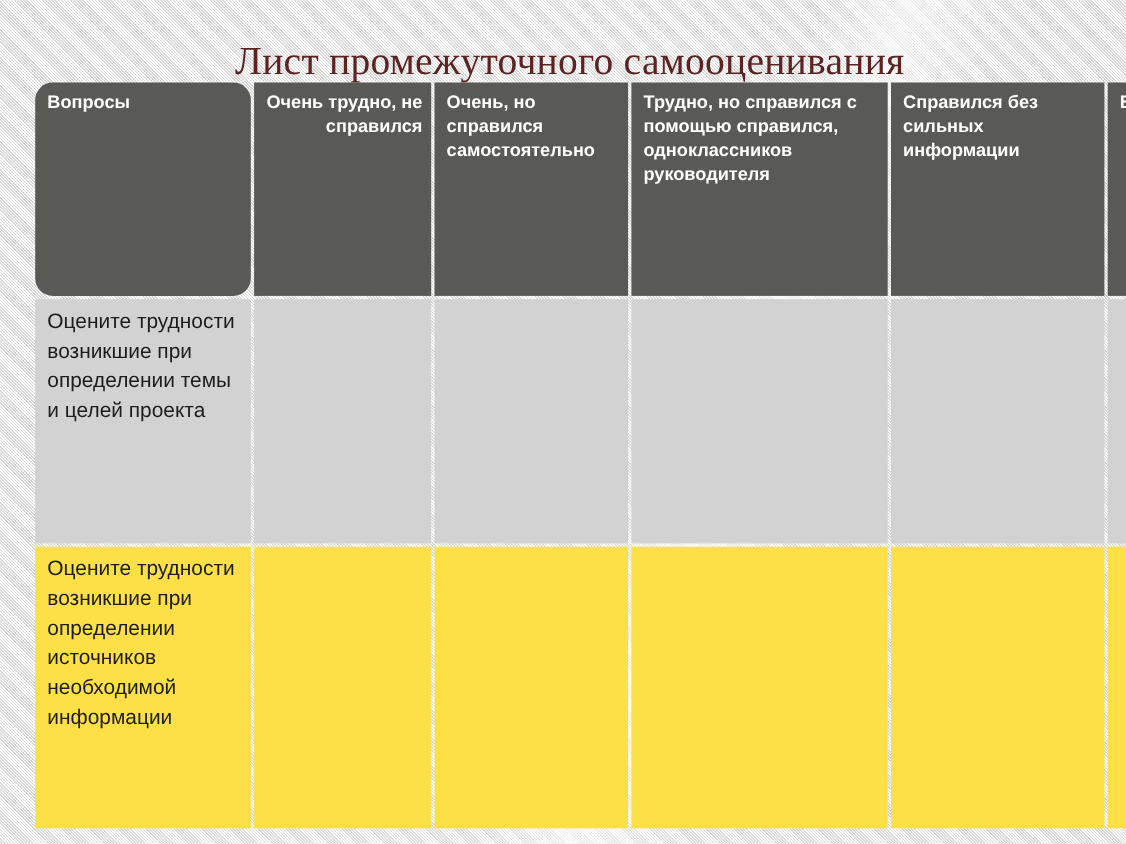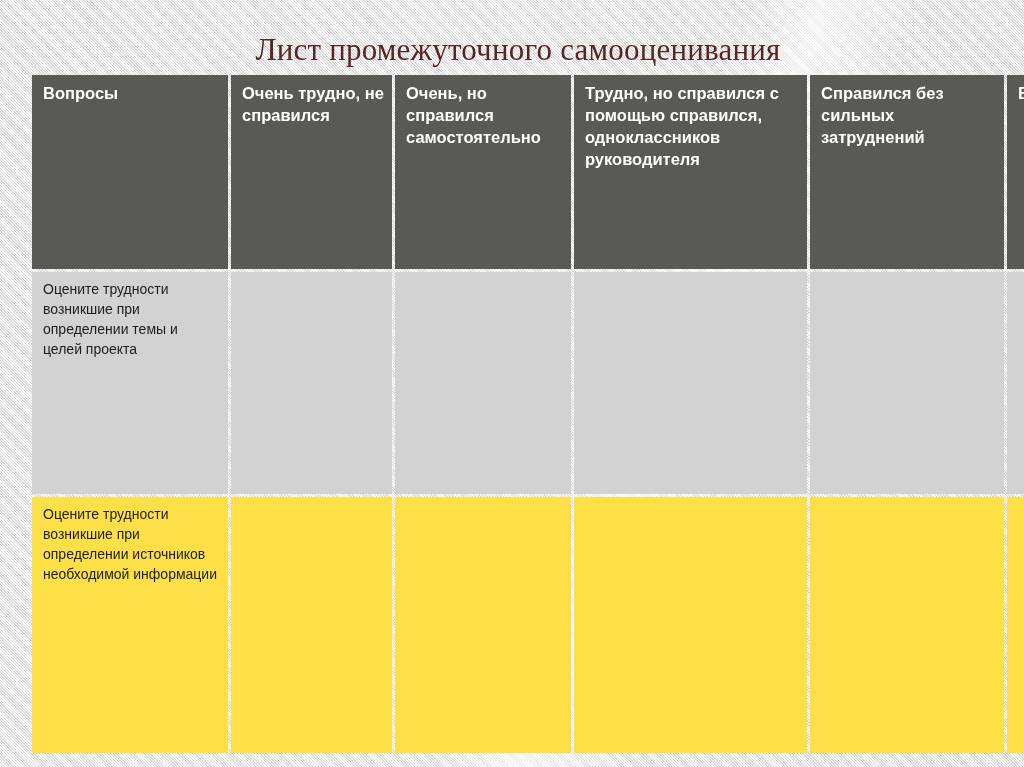--- a/index.html
+++ b/index.html
@@ -59,21 +59,21 @@
     left: 0;
     top: 12px;
     width: 1024px;
     text-align: center;
     z-index: 3;
   }
 
   .slide-title {
     display: inline-block;
     font-family: "Liberation Serif", "DejaVu Serif", serif;
-    font-size: 31px;
+    font-size: 36px;
     font-weight: 400;
     color: #5b2321;
     letter-spacing: 0.2px;
     line-height: 1.1;
     white-space: nowrap;
     margin-left: 12px;
   }
 
   
   .table-wrap {
@@ -104,30 +104,30 @@
   
   thead th {
     background-color: #595955;
     color: #ffffff;
     font-weight: bold;
     font-size: 16.5px;
     line-height: 1.33;
     height: 178px;
   }
 
-  thead th.h-questions { width: 177px; }
-  thead th.h-opt1      { width: 142px; }
+  thead th.h-questions { width: 177px; border-radius: 16px; }
+  thead th.h-opt1      { width: 142px; text-align: right; }
   thead th.h-opt2      { width: 157px; }
   thead th.h-opt3      { width: 214px; }
   thead th.h-opt4      { width: 175px; }
   thead th.h-opt5      { width: 97px;  }
 
   
   tbody td {
-    font-size: 14px;
+    font-size: 19px;
     line-height: 1.42;
     color: #1d1d1d;
     font-weight: 400;
   }
 
   tbody tr.row-shade td { background-color: #d2d2d2; height: 206px; }
   tbody tr.row-light td { background-color: #fde047; height: 240px; }
 
   td.q-cell { color: #1d1d1d; }
 </style>
@@ -141,21 +141,21 @@
 </div>
 
 <div class="table-wrap">
   <table class="sheet">
     <thead>
       <tr>
         <th class="h-questions">Вопросы</th>
         <th class="h-opt1">Очень трудно, не справился</th>
         <th class="h-opt2">Очень, но справился самостоятельно</th>
         <th class="h-opt3">Трудно, но справился с помощью справился, одноклассников руководителя</th>
-        <th class="h-opt4">Справился без сильных затруднений</th>
+        <th class="h-opt4">Справился без сильных информации</th>
         <th class="h-opt5">Было легко</th>
       </tr>
     </thead>
     <tbody>
       <tr class="row-shade">
         <td class="q-cell">Оцените трудности возникшие при определении темы и целей проекта</td>
         <td></td>
         <td></td>
         <td></td>
         <td></td>

